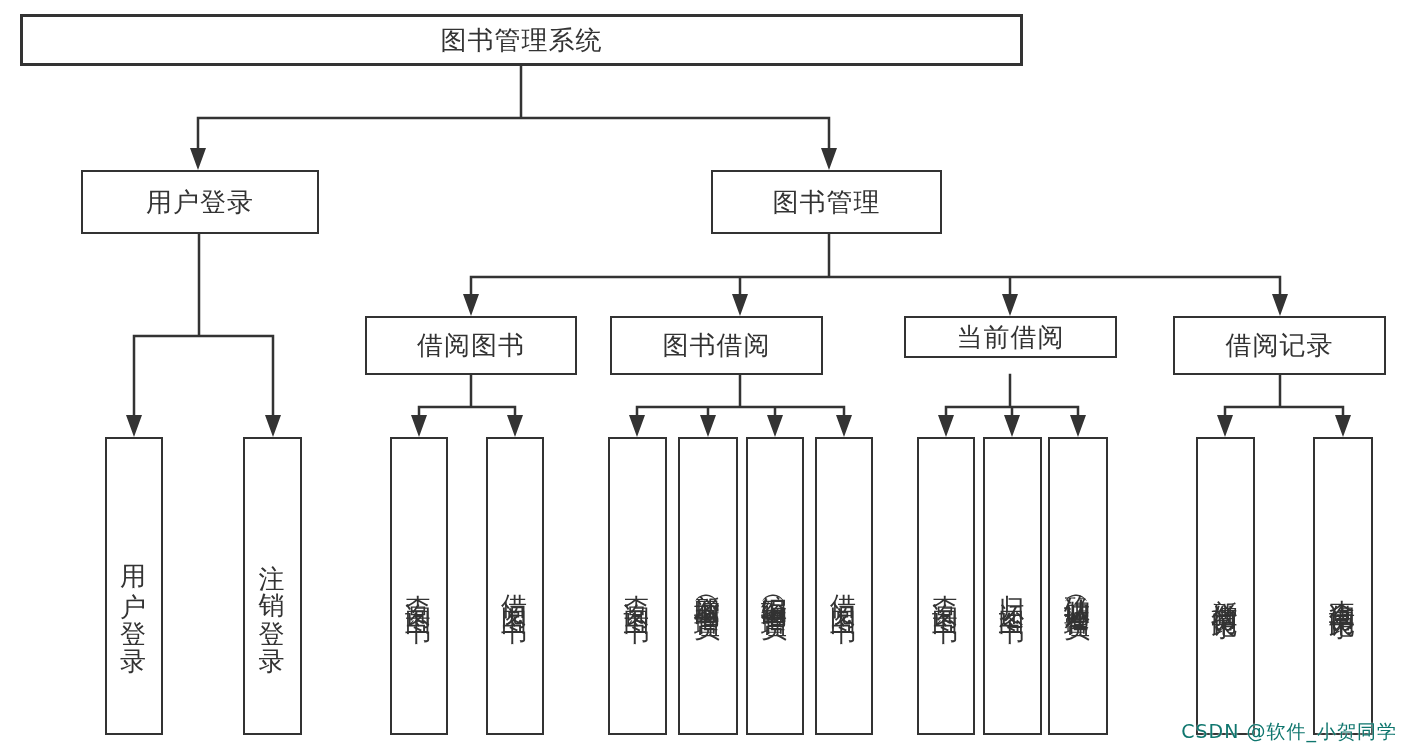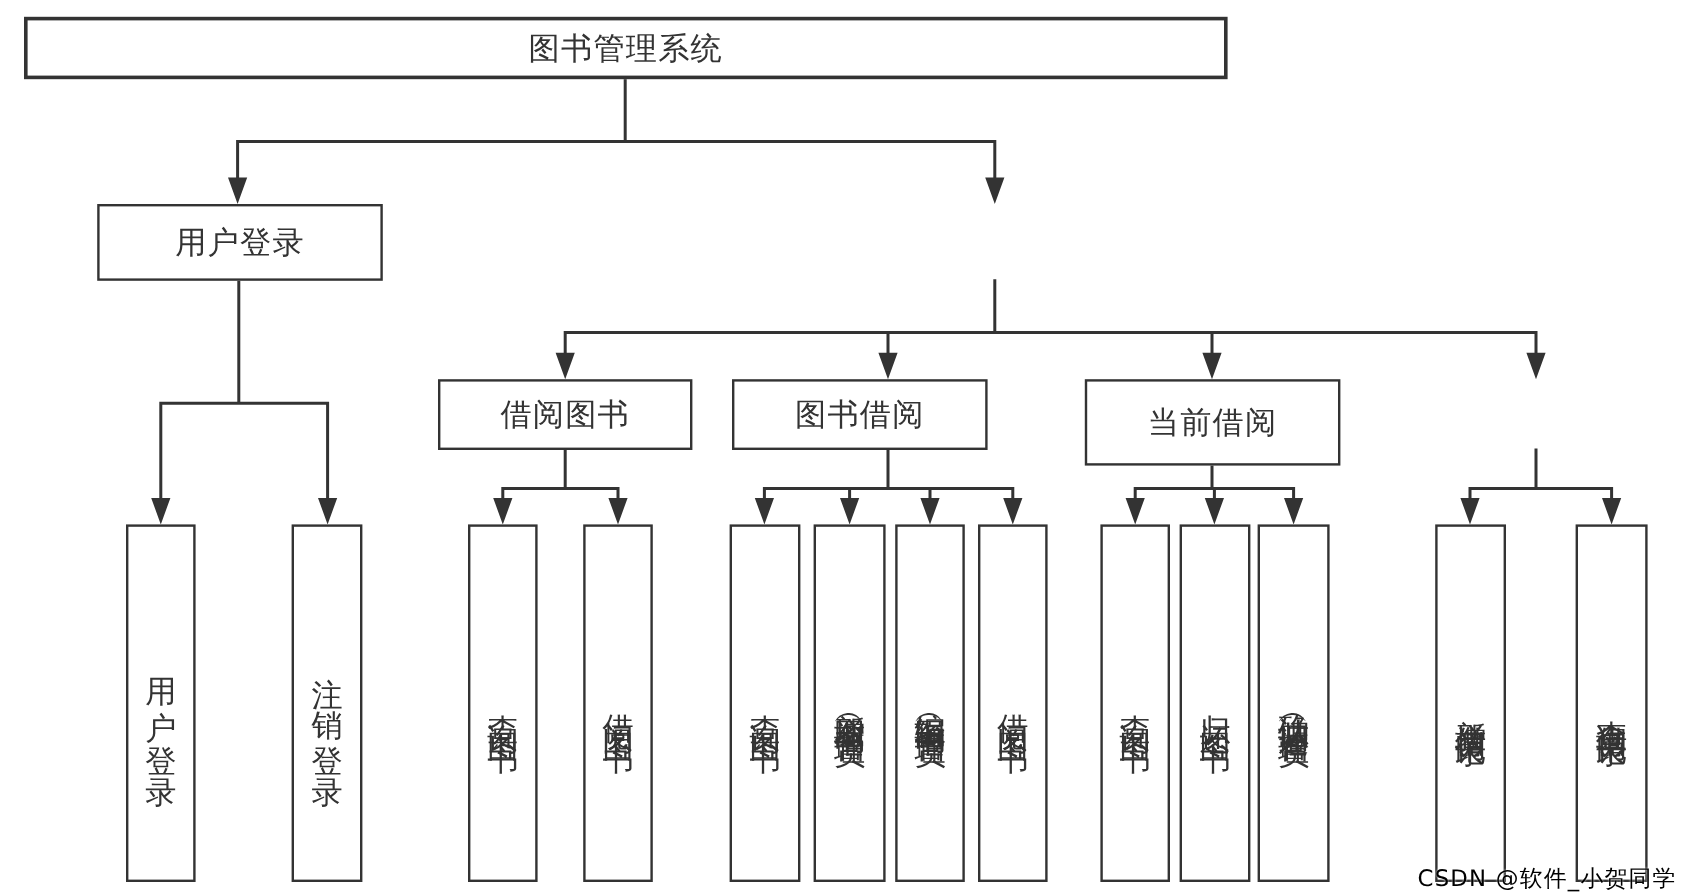--- a/index.html
+++ b/index.html
@@ -39,21 +39,21 @@
     white-space: normal;
   }
   .node.v.tight span { letter-spacing: 3px;  margin-bottom: -3px; }
   .node.v.med span   { letter-spacing: 8px;  margin-bottom: -8px; }
   .node.v.wide span  { letter-spacing: 28px; margin-bottom: -28px; }
   .watermark {
     position: absolute;
     right: 8px;
     bottom: 2px;
     font-size: 19px;
-    color: #000000;
+    color: #0f766e;
     letter-spacing: 1px;
     text-shadow: 0 0 2px #ffffff;
   }
 </style>
 </head>
 <body>
 
 <div class="canvas">
 
   <svg class="connectors" width="1405" height="747" viewBox="0 0 1405 747">
@@ -73,29 +73,35 @@
              M1217 415h16l-8 22z M1335 415h16l-8 22z"></path>
   </svg>
 
   <div class="node root" style="left:20px;top:14px;width:1003px;height:52px">
     <span>图书管理系统</span>
   </div>
 
   <div class="node" style="left:81px;top:170px;width:238px;height:64px">
     <span>用户登录</span>
   </div>
+  <div class="node" style="left:711px;top:170px;width:231px;height:64px">
+    <span>图书管理</span>
+  </div>
 
   <div class="node" style="left:365px;top:316px;width:212px;height:59px">
     <span>借阅图书</span>
   </div>
   <div class="node" style="left:610px;top:316px;width:213px;height:59px">
     <span>图书借阅</span>
   </div>
-  <div class="node" style="left:904px;top:316px;width:213px;height:72px">
+  <div class="node" style="left:904px;top:316px;width:213px;height:42px">
     <span>当前借阅</span>
+  </div>
+  <div class="node" style="left:1173px;top:316px;width:213px;height:59px">
+    <span>借阅记录</span>
   </div>
 
   <div class="node v wide" style="left:105px;top:437px;width:58px;height:298px">
     <span>用户登录</span>
   </div>
   <div class="node v wide" style="left:243px;top:437px;width:59px;height:298px">
     <span>注销登录</span>
   </div>
 
   <div class="node v med" style="left:390px;top:437px;width:58px;height:298px">

